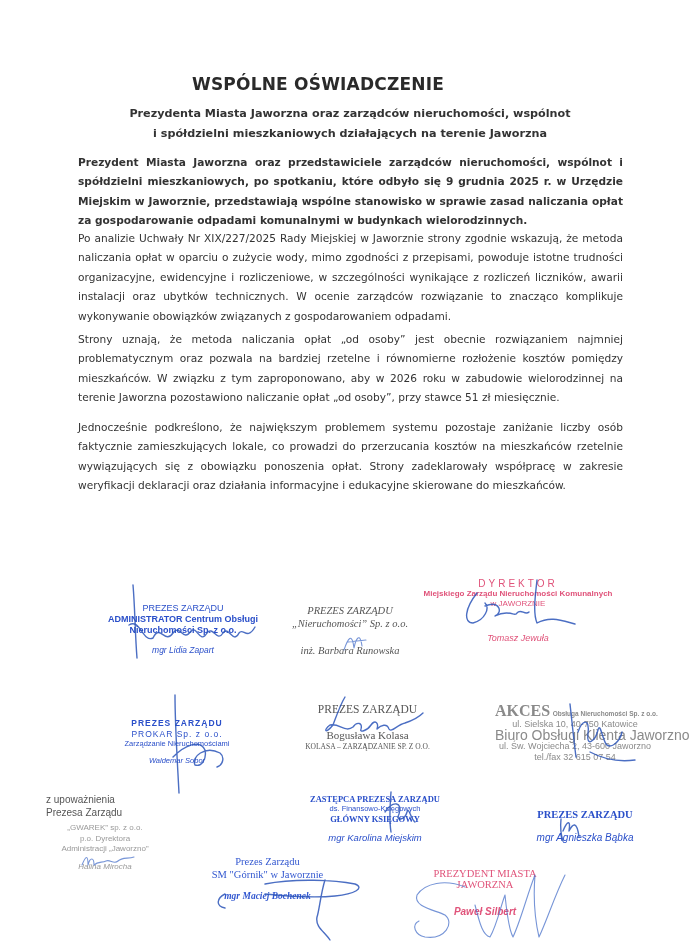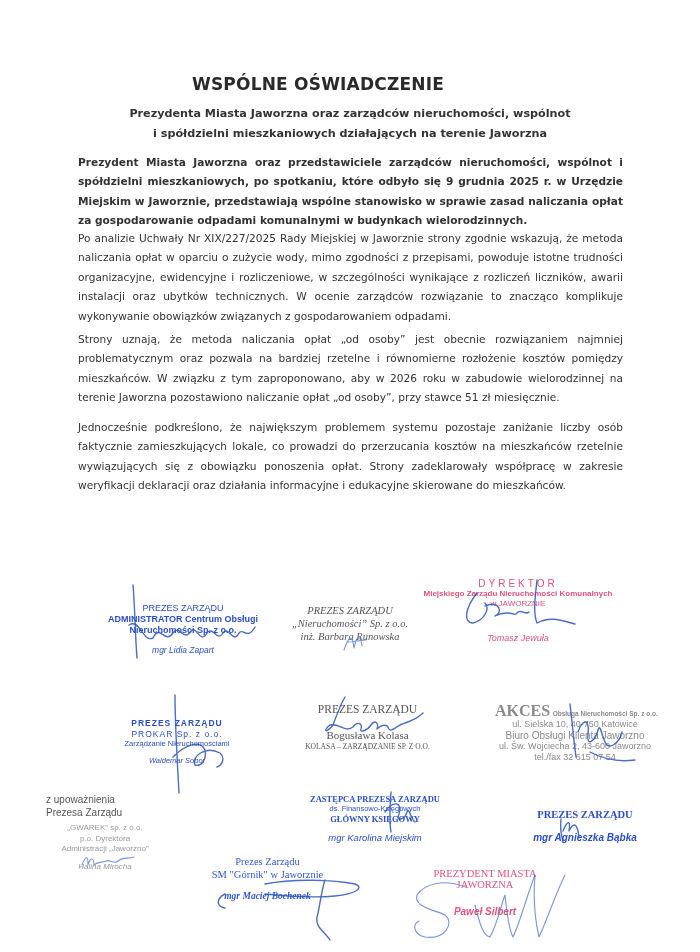--- a/index.html
+++ b/index.html
@@ -50,21 +50,21 @@
     <div class="ital" style="margin-top:9px; font-size:8.5px;">mgr Lidia Zapart</div>
   </div>
   <svg class="sig" style="left:125px; top:583px;" width="140" height="80">
     <path d="M8 2 C10 25 10 50 12 75"></path>
     <path d="M4 42 C15 35 18 60 28 55 C35 40 40 62 48 50 C55 40 58 60 66 48 C72 42 75 62 82 50 C88 42 92 60 98 50 C104 42 108 62 114 50 C118 44 122 58 130 44"></path>
   </svg>
 
   <div class="stamp serif ital darkgrey" style="left:275px; top:604px; width:150px; font-size:10.5px; line-height:13px;">
     <div>PREZES ZARZĄDU</div>
     <div>„Nieruchomości” Sp. z o.o.</div>
-    <div style="">inż. Barbara Runowska</div>
+    <div style="margin-top:14px;">inż. Barbara Runowska</div>
   </div>
   <svg class="sig light" style="left:340px; top:628px;" width="30" height="28">
     <path d="M4 22 C8 10 12 4 14 20 C16 10 20 4 22 18 M8 14 L26 12"></path>
   </svg>
 
   <div class="stamp sans pink" style="left:418px; top:579px; width:200px; font-size:8px; line-height:10px;">
     <div style="font-size:10px; letter-spacing:3px;">DYREKTOR</div>
     <div class="bold">Miejskiego Zarządu Nieruchomości Komunalnych</div>
     <div>w JAWORZNIE</div>
     <div class="ital" style="margin-top:24px; font-size:9px;">Tomasz Jewuła</div>
@@ -91,21 +91,21 @@
   <svg class="sig" style="left:315px; top:695px;" width="110" height="45">
     <path d="M30 2 C25 10 20 25 18 30 C10 40 8 35 15 30 C25 28 30 38 38 32 C42 26 48 28 46 34 C44 38 52 36 56 30 C60 24 64 28 62 34 C66 30 72 28 74 34 C76 38 82 30 90 28 C96 26 104 22 108 18"></path>
   </svg>
 
   <div class="stamp sans grey" style="left:495px; top:705px; width:160px; font-size:9px; line-height:11px;">
     <div>
       <span class="bold" style="font-size:16px;font-family:Liberation Serif, serif;">AKCES</span>
       <span class="bold" style="font-size:6.5px;">Obsługa Nieruchomości Sp. z o.o.</span>
     </div>
     <div>ul. Sielska 10, 40-750 Katowice</div>
-    <div style="font-size:10px;">Biuro Obsługi Klienta Jaworzno</div>
+    <div style="font-size:14px;">Biuro Obsługi Klienta Jaworzno</div>
     <div>ul. Św. Wojciecha 2, 43-600 Jaworzno</div>
     <div>tel./fax 32 615 07 54</div>
   </div>
   <svg class="sig" style="left:560px; top:702px;" width="80" height="65">
     <path d="M10 2 C12 20 14 40 16 55 M18 30 C22 18 30 15 28 32 C26 45 35 40 38 28 C40 20 42 35 46 42 C50 48 60 40 62 30 M30 50 C45 58 60 60 75 58"></path>
   </svg>
 
   <div class="stamp sans" style="left:22px; top:793px; width:160px; font-size:10px; line-height:13px; color:#555;">
     <div style="text-align:left; padding-left:24px;">z upoważnienia</div>
     <div style="text-align:left; padding-left:24px;">Prezesa Zarządu</div>
@@ -125,21 +125,21 @@
     <div class="sans" style="font-size:7.5px; font-weight:normal;">ds. Finansowo-Księgowych</div>
     <div>GŁÓWNY KSIĘGOWY</div>
     <div class="sans ital" style="margin-top:9px; font-size:9.5px; font-weight:normal;">mgr Karolina Miejskim</div>
   </div>
   <svg class="sig" style="left:375px; top:790px;" width="50" height="50">
     <path d="M16 2 C15 15 14 30 16 42 M10 22 C18 10 28 12 24 24 C20 32 30 30 32 22 C34 16 36 30 40 32"></path>
   </svg>
 
   <div class="stamp serif blue bold" style="left:505px; top:808px; width:160px; font-size:10.5px; line-height:13px;">
     <div>PREZES ZARZĄDU</div>
-    <div class="sans ital" style="margin-top:10px; font-size:10px; font-weight:bold;">mgr Agnieszka Bąbka</div>
+    <div class="sans ital" style="margin-top:10px; font-size:10px; font-weight:normal;">mgr Agnieszka Bąbka</div>
   </div>
   <svg class="sig" style="left:555px; top:815px;" width="30" height="28">
     <path d="M6 4 C5 14 6 20 8 26 M8 16 C12 6 16 4 14 16 C18 8 22 6 24 22"></path>
   </svg>
 
   <div class="stamp serif blue2" style="left:190px; top:855px; width:155px; font-size:10.5px; line-height:13px;">
     <div>Prezes Zarządu</div>
     <div>SM "Górnik" w Jaworznie</div>
     <div class="ital bold" style="margin-top:9px; font-size:9.5px;">mgr Maciej Bochenek</div>
   </div>

